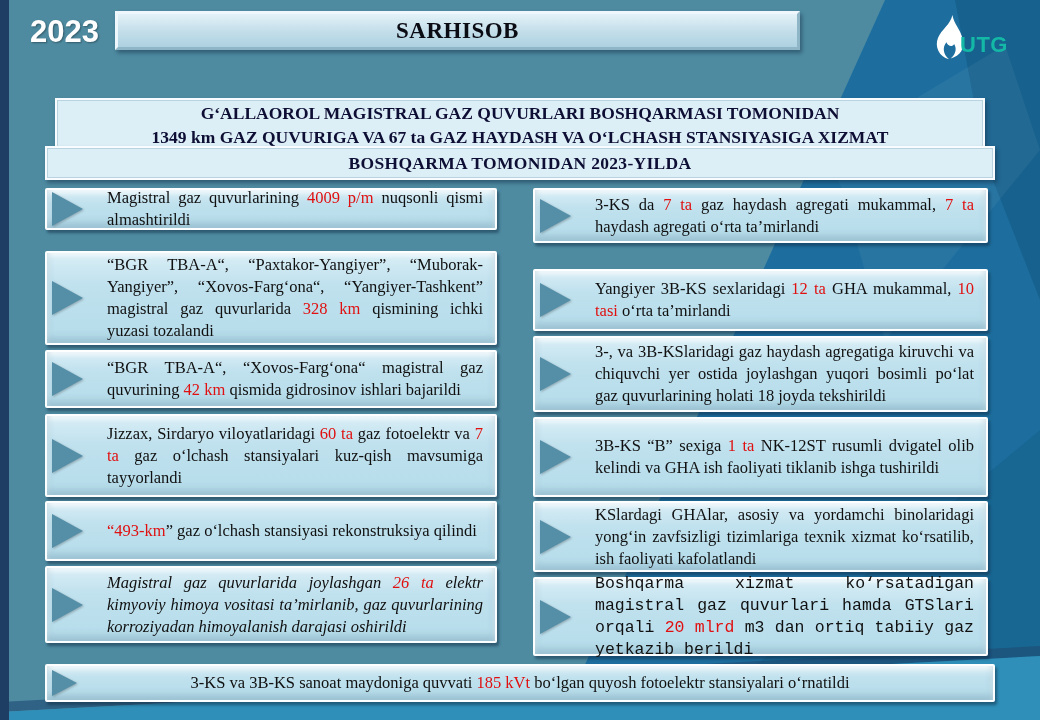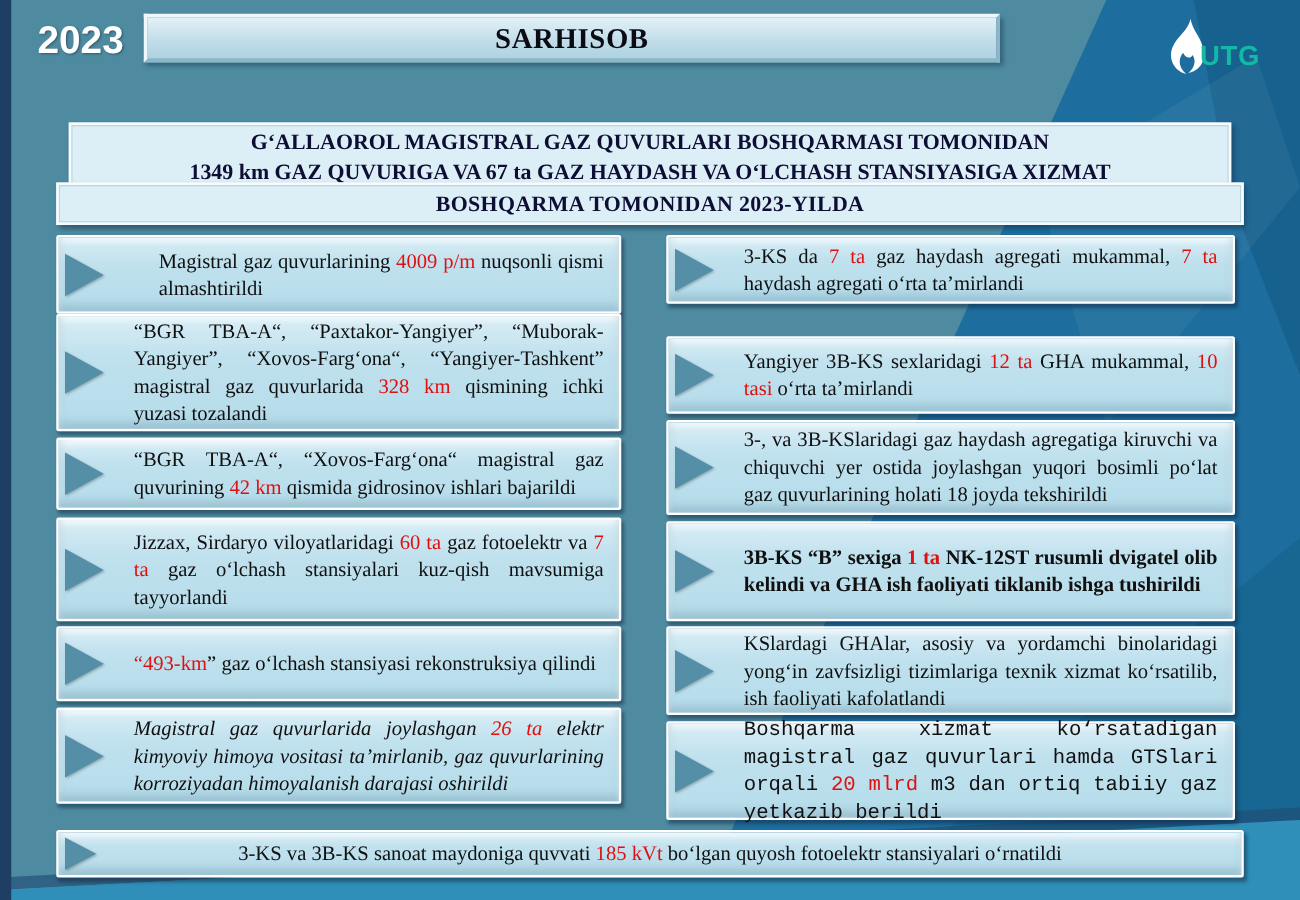--- a/index.html
+++ b/index.html
@@ -55,31 +55,31 @@
     width:0;height:0;border-top:17px solid transparent;border-bottom:17px solid transparent;
     border-left:31px solid #548ea7;filter:drop-shadow(1px 1px 1px rgba(0,0,0,.25));
   }
   .item.small .arrow{border-top-width:13px;border-bottom-width:13px;border-left-width:25px;}
   .itext{
     flex:1;padding:2px 12px 2px 60px;font-size:16.5px;line-height:22px;color:#101010;
     text-align:justify;
   }
   .itext span.red{color:#e01010;}
   
-  .l1{left:45px;top:188px;width:452px;height:63px;padding-left:20px;}
+  .l1{left:45px;top:188px;width:452px;height:42px;}
   .l2{left:45px;top:251px;width:452px;height:94px;}
   .l3{left:45px;top:350px;width:452px;height:58px;}
   .l4{left:45px;top:414px;width:452px;height:83px;}
   .l5{left:45px;top:501px;width:452px;height:60px;}
   .l6{left:45px;top:566px;width:452px;height:77px;font-style:italic;}
   
   .r1{left:533px;top:188px;width:455px;height:55px;}
   .r2{left:533px;top:269px;width:455px;height:62px;}
   .r3{left:533px;top:336px;width:455px;height:76px;}
-  .r4{left:533px;top:417px;width:455px;height:80px;font-weight:bold;}
+  .r4{left:533px;top:417px;width:455px;height:80px;}
   .r5{left:533px;top:501px;width:455px;height:71px;}
   .r6{left:533px;top:577px;width:455px;height:79px;font-family:Liberation Mono, monospace;}
   .footer-item{left:45px;top:664px;width:950px;height:38px;}
   .footer-item .itext{text-align:center;padding:0 70px;}
 </style>
 </head>
 <body>
 
 <div class="stage">
 

